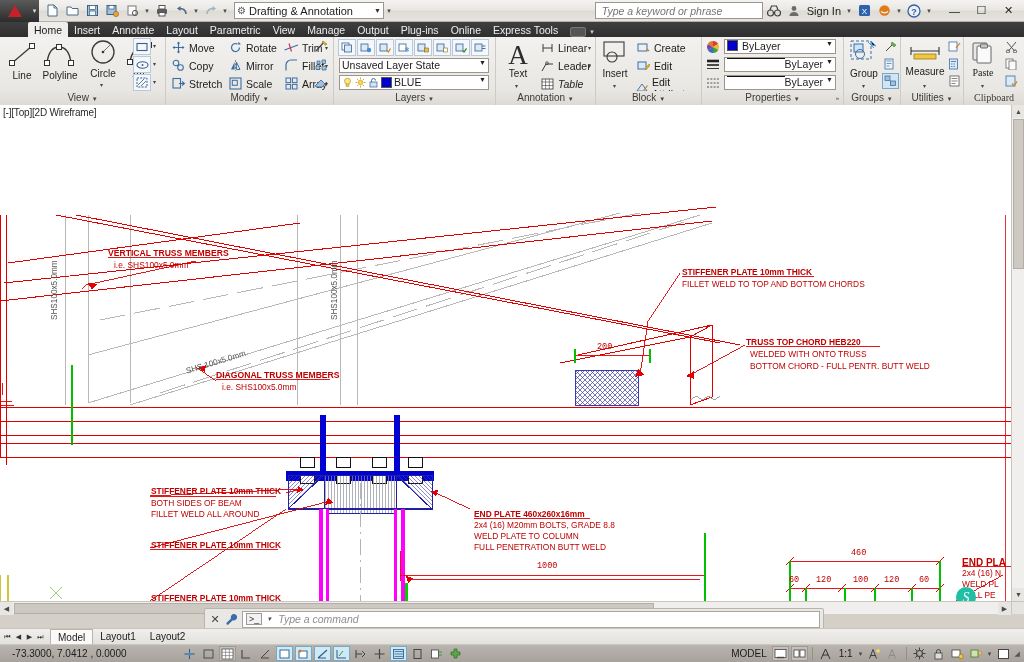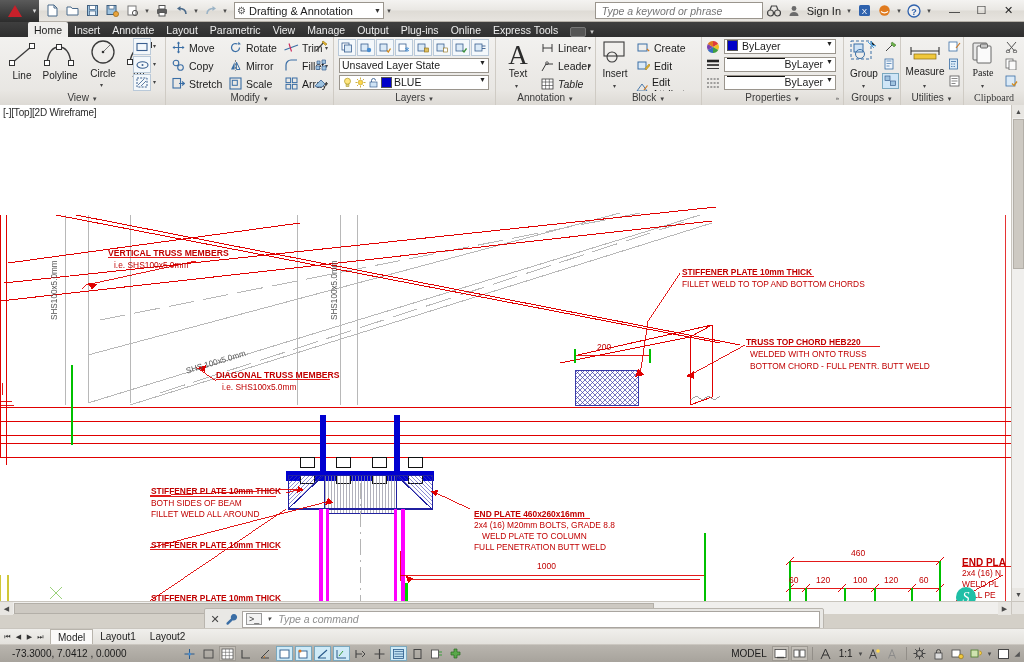--- a/index.html
+++ b/index.html
@@ -100,21 +100,21 @@
   .lw-line { width:62px; height:1px; background:#111; }
 
   
   .canvas {
     position:absolute; left:0; top:105px; width:1011px; height:496px;
     background:#ffffff; overflow:hidden;
   }
   .vpcontrol { position:absolute; left:3px; top:2px; font-size:10px; color:#2a2a2a; letter-spacing:-0.2px;}
   .cad-text { position:absolute; font-family:"Liberation Sans",sans-serif; color:#c00000; white-space:nowrap;}
   .cad-text.blk { color:#1a1a1a; }
-  .dimtext { position:absolute; font-size:8.5px; color:#c00000; white-space:nowrap;}
+  .dimtext { position:absolute; font-size:8.5px; color:#c00000; white-space:nowrap;font-family:Liberation Mono, monospace;}
 
   
   .vscroll {
     position:absolute; right:0; top:105px; width:13px; height:496px;
     background:#f0efed; border-left:1px solid #c9c5be;
   }
   .hscroll {
     position:absolute; left:0; top:601px; width:1011px; height:13px;
     background:#f0efed; border-top:1px solid #c9c5be;
   }
@@ -1125,21 +1125,21 @@
     <div class="cad-text" style="left:151px;top:381px;font-size:8.4px;font-weight:bold;">STIFFENER PLATE 10mm THICK</div>
     <div class="cad-text" style="left:151px;top:393px;font-size:8.4px;">        BOTH SIDES OF BEAM</div>
     <div class="cad-text" style="left:151px;top:404px;font-size:8.4px;">      FILLET WELD ALL AROUND</div>
 
     <div class="cad-text" style="left:151px;top:435px;font-size:8.4px;font-weight:bold;">STIFFENER PLATE 10mm THICK</div>
 
     <div class="cad-text" style="left:151px;top:488px;font-size:8.4px;font-weight:bold;">STIFFENER PLATE 10mm THICK</div>
 
     <div class="cad-text" style="left:474px;top:404px;font-size:8.4px;font-weight:bold;">END PLATE 460x260x16mm</div>
     <div class="cad-text" style="left:474px;top:415px;font-size:8.4px;">2x4 (16) M20mm BOLTS, GRADE 8.8</div>
-    <div class="cad-text" style="left:474px;top:426px;font-size:8.4px;margin-left:8px;">WELD PLATE TO COLUMN</div>
+    <div class="cad-text" style="left:474px;top:426px;font-size:8.4px;">WELD PLATE TO COLUMN</div>
     <div class="cad-text" style="left:474px;top:437px;font-size:8.4px;">FULL PENETRATION BUTT WELD</div>
 
     <div class="cad-text" style="left:962px;top:452px;font-size:10px;font-weight:bold;">END PLA</div>
     <div class="cad-text" style="left:962px;top:463px;font-size:8.4px;">2x4 (16) N</div>
     <div class="cad-text" style="left:962px;top:474px;font-size:8.4px;">WELD PL</div>
     <div class="cad-text" style="left:962px;top:485px;font-size:8.4px;">FULL PE</div>
 
     <div class="cad-text blk" style="left:50px;top:215px;font-size:8.2px;color:#555;transform:rotate(-90deg);transform-origin:left top;">SHS100x5.0mm</div>
     <div class="cad-text blk" style="left:185px;top:262px;font-size:8.2px;color:#555;transform:rotate(-17deg);transform-origin:left top;">SHS 100x5.0mm</div>
     <div class="cad-text blk" style="left:330px;top:215px;font-size:8.2px;color:#555;transform:rotate(-90deg);transform-origin:left top;">SHS100x5.0mm</div>

